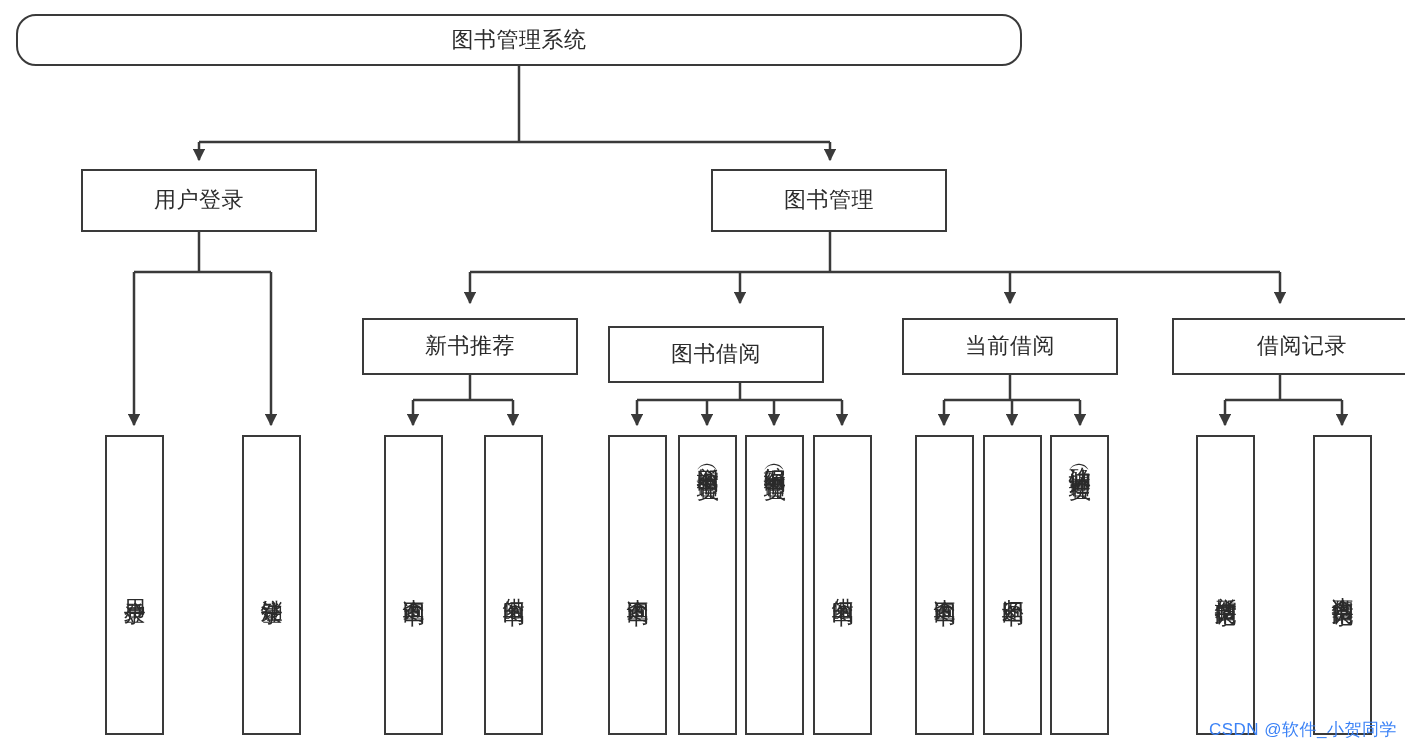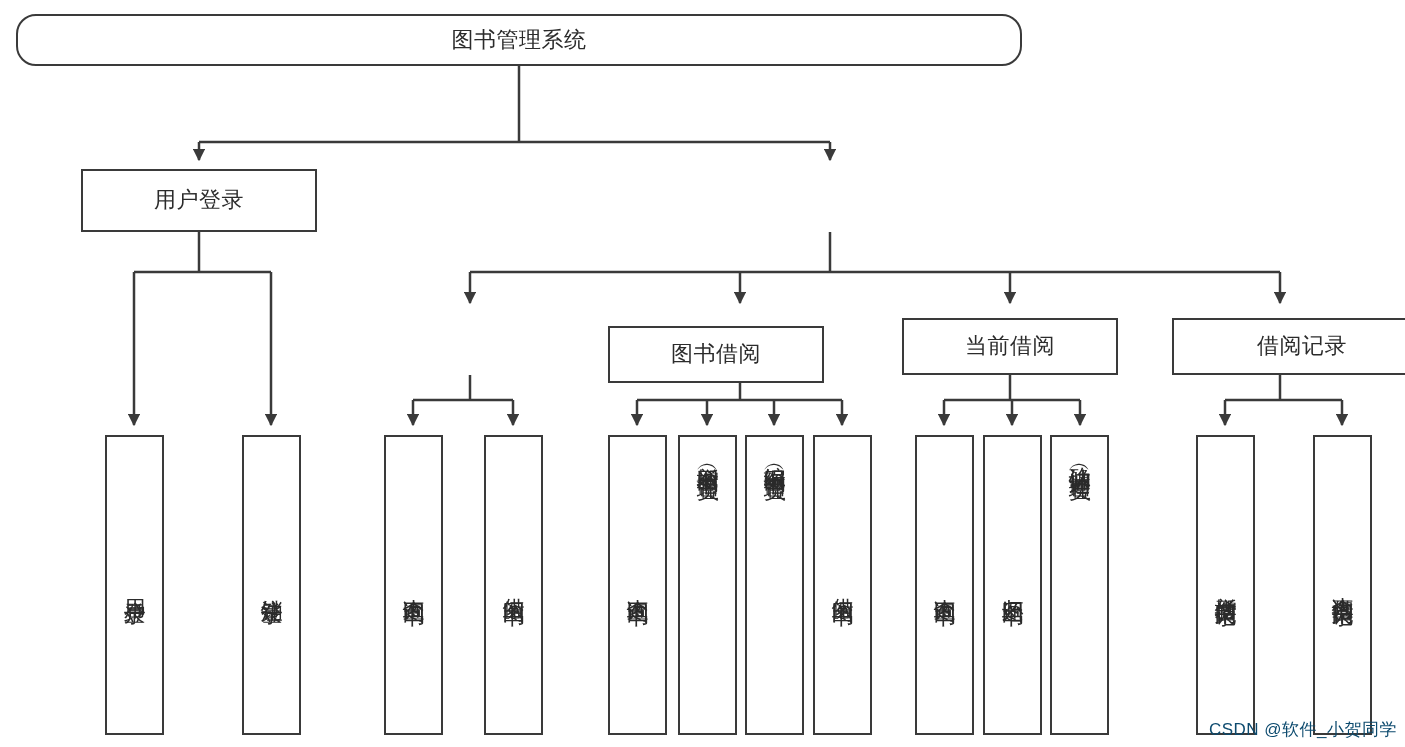--- a/index.html
+++ b/index.html
@@ -58,21 +58,21 @@
   }
   .leaf-box.leaf-centered {
     align-items: center;
     padding-top: 0;
   }
   #watermark {
     position: absolute;
     right: 8px;
     bottom: 6px;
     font-size: 17px;
-    color: #0c4a6e;
+    color: #3b82f6;
     white-space: nowrap;
     letter-spacing: 0.5px;
     pointer-events: none;
   }
 </style>
 </head>
 <body>
 
 <div id="diagram-root">
 
@@ -130,21 +130,27 @@
     </g>
   </svg>
 
   <div class="node-box" style="left:16px; top:14px; width:1006px; height:52px;border-radius:20px;">
     <span class="node-label-h">图书管理系统</span>
   </div>
 
   <div class="node-box" style="left:81px; top:169px; width:236px; height:63px;">
     <span class="node-label-h">用户登录</span>
   </div>
-
+  <div class="node-box" style="left:711px; top:169px; width:236px; height:63px;">
+    <span class="node-label-h">图书管理</span>
+  </div>
+
+  <div class="node-box" style="left:362px; top:318px; width:216px; height:57px;">
+    <span class="node-label-h">新书推荐</span>
+  </div>
   <div class="node-box" style="left:608px; top:318px; width:216px; height:57px;margin-top:8px;">
     <span class="node-label-h">图书借阅</span>
   </div>
   <div class="node-box" style="left:902px; top:318px; width:216px; height:57px;">
     <span class="node-label-h">当前借阅</span>
   </div>
   <div class="node-box" style="left:1172px; top:318px; width:260px; height:57px;">
     <span class="node-label-h">借阅记录</span>
   </div>
 

